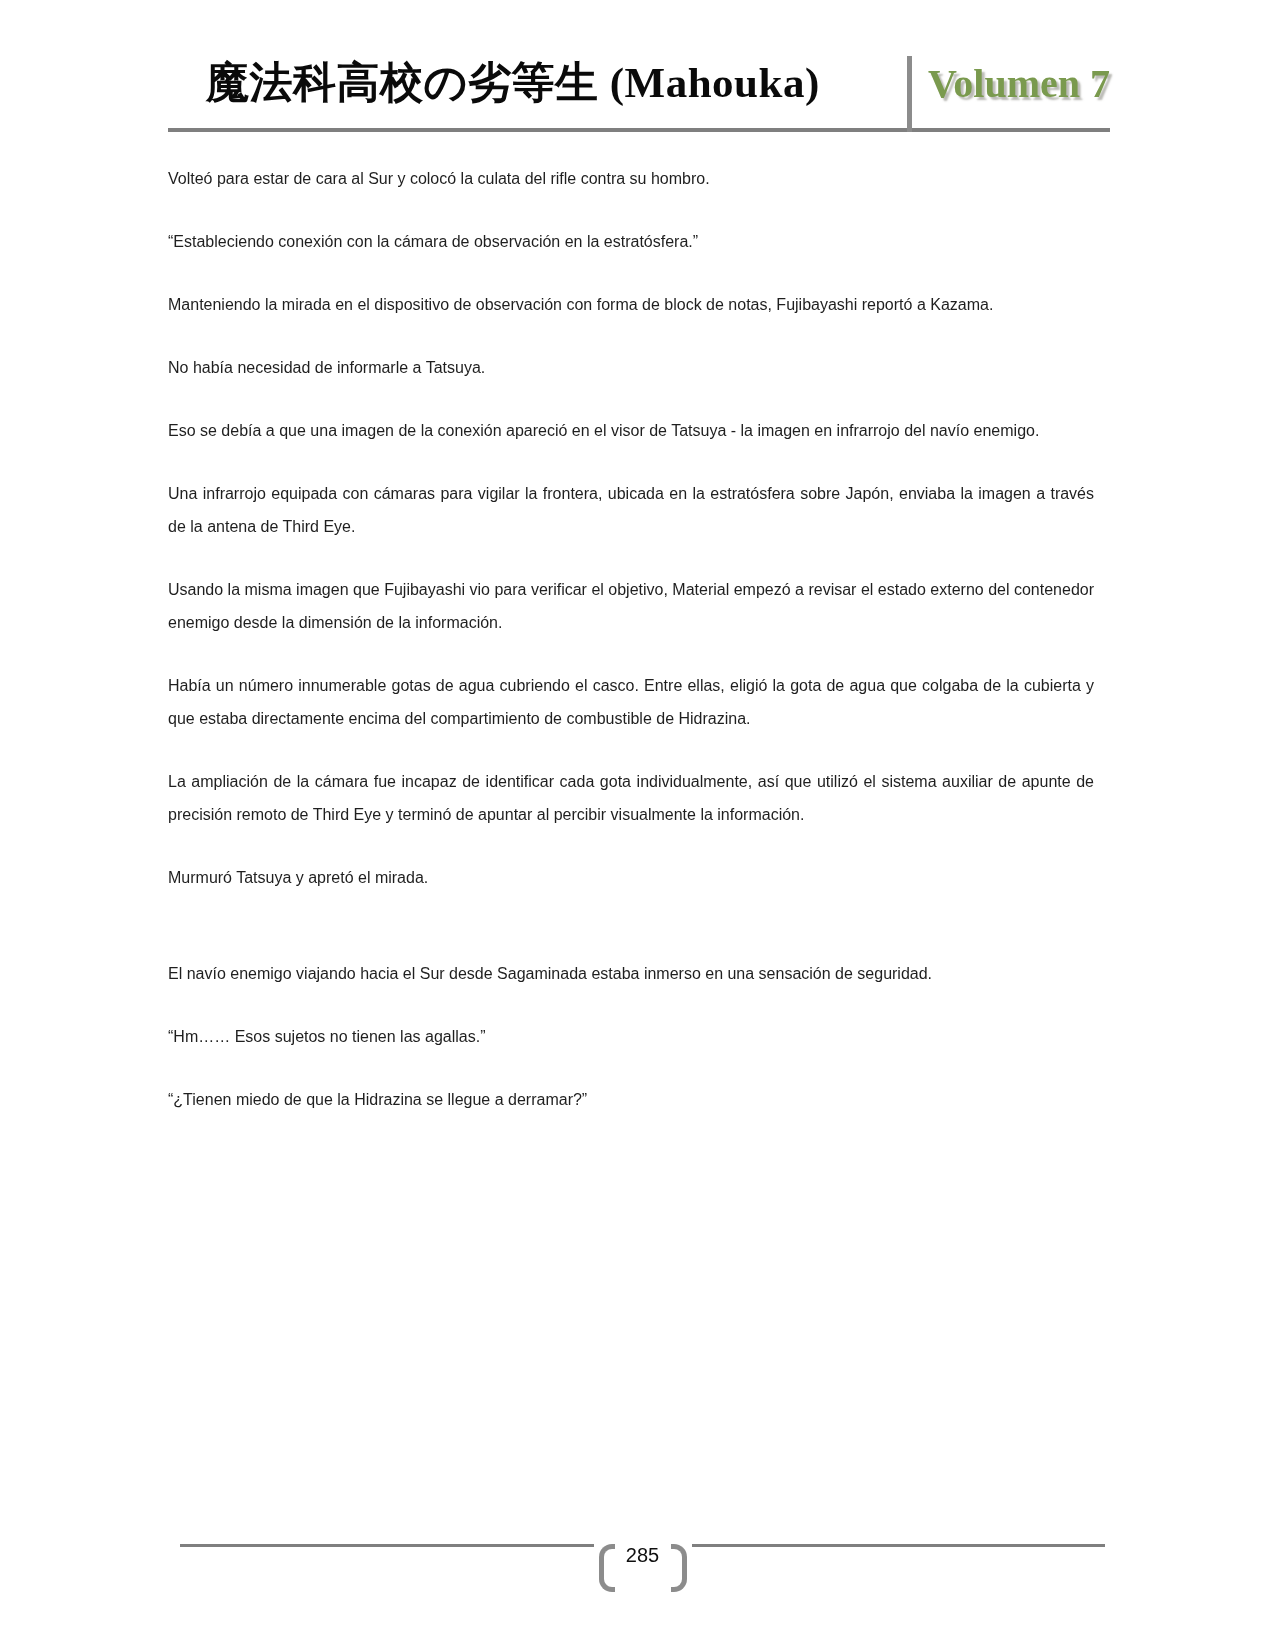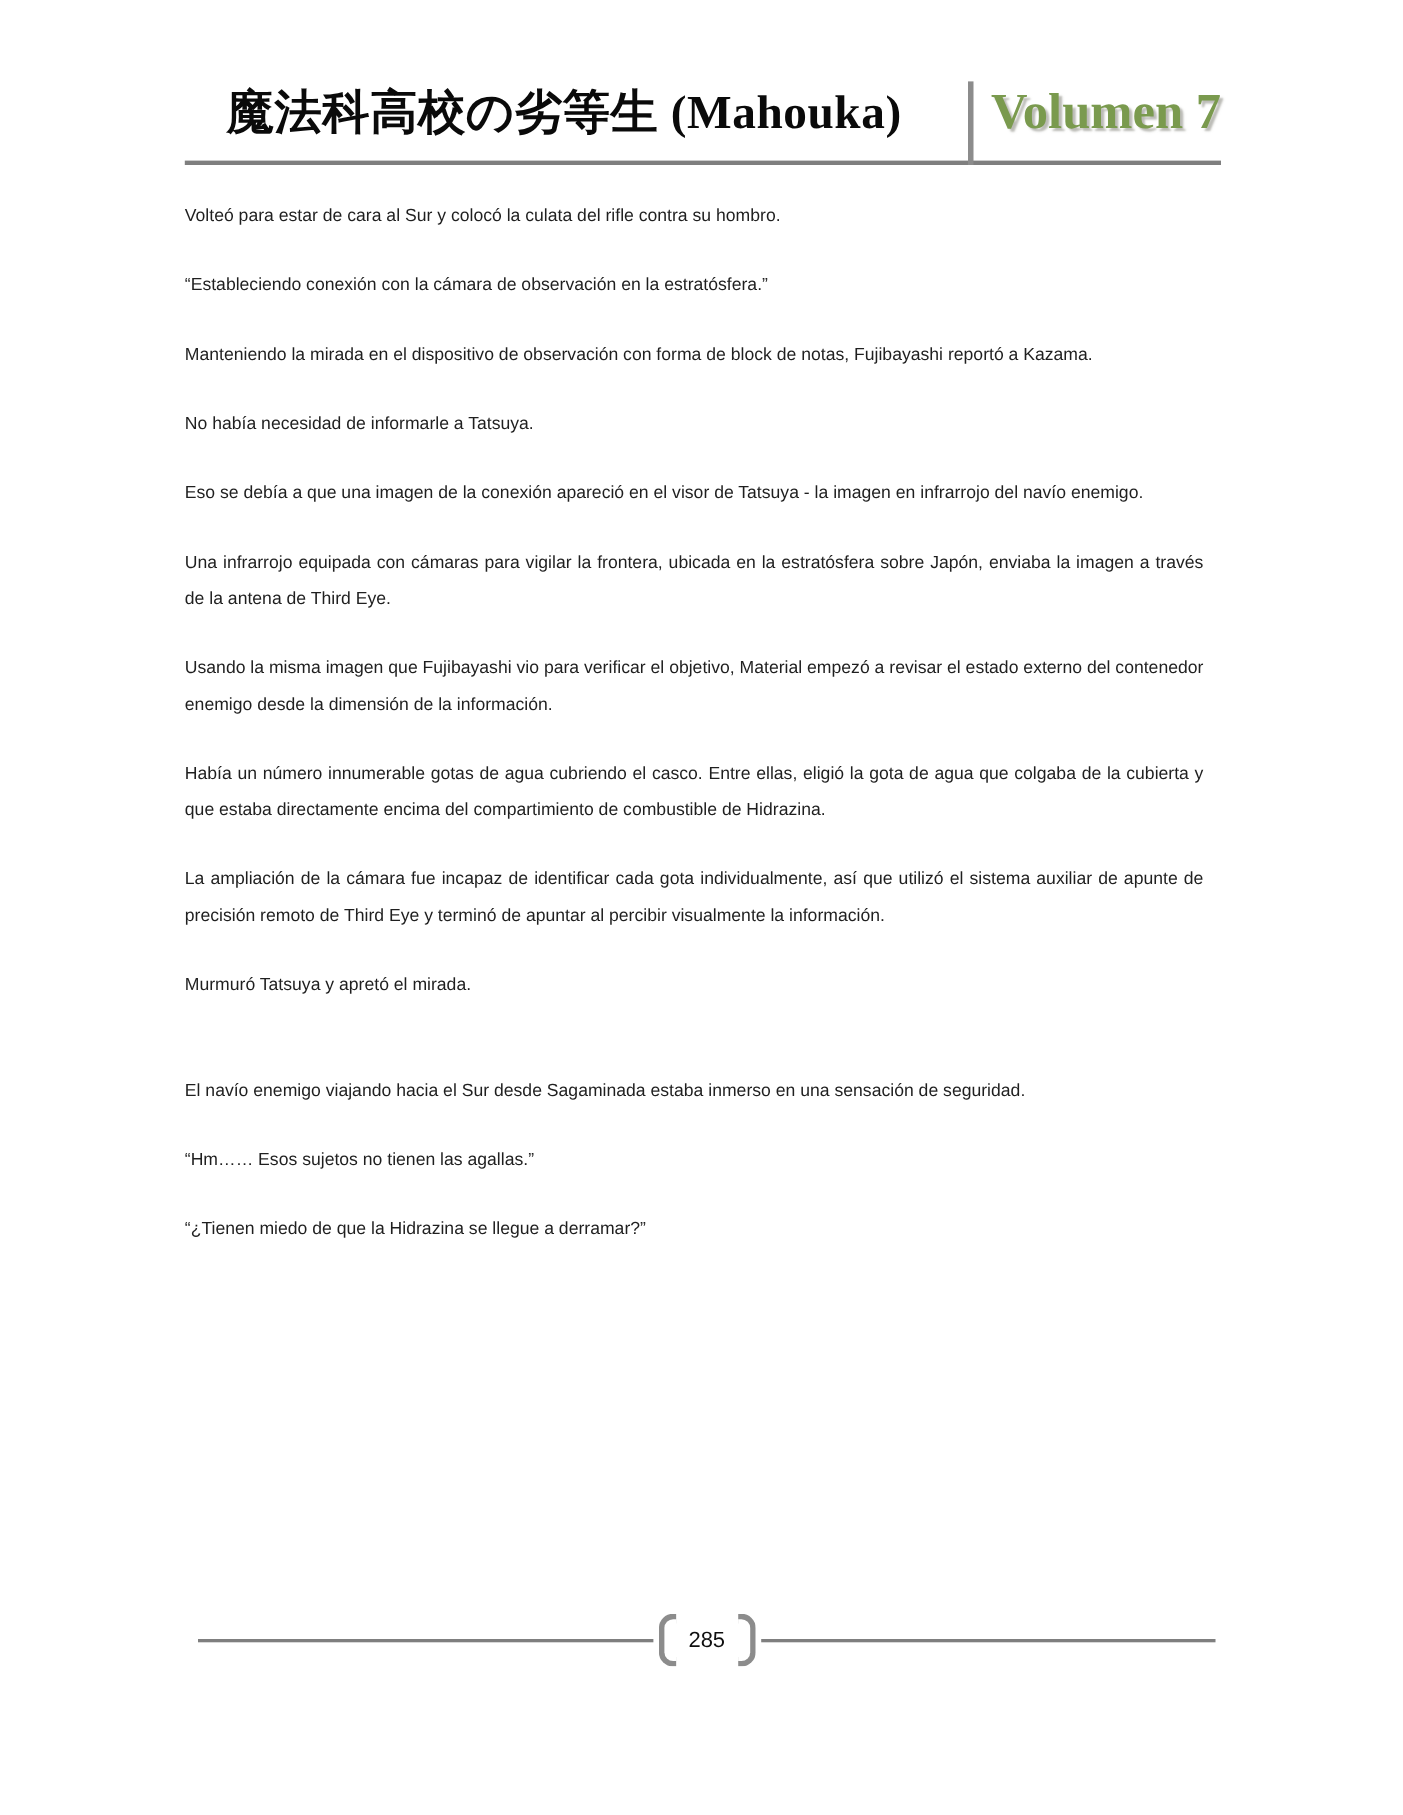--- a/index.html
+++ b/index.html
@@ -8,21 +8,21 @@
     background: #ffffff;
   }
   .page {
     position: relative;
     width: 1275px;
     height: 1650px;
     margin: 0 auto;
     background: #ffffff;
     overflow: hidden;
     box-sizing: border-box;
-    padding: 74px 165px 0 168px;
+    padding: 56px 165px 0 168px;
   }
 
   
   .header {
     display: flex;
     align-items: baseline;
     border-bottom: 4px solid var(--rule_gray, #7f7f7f);
     padding-bottom: 14px;
     line-height: 54px;
     white-space: nowrap;
@@ -40,21 +40,21 @@
     align-self: flex-end;
     width: 5px;
     height: 76px;
     margin-bottom: -18px;
     background: var(--bracket_gray, #8c8c8c);
   }
   .volume-label {
     margin-left: 16px;
     font-family: "Liberation Serif", "DejaVu Serif", serif;
     font-weight: 700;
-    font-size: 46px;
+    font-size: 40px;
     color: var(--accent_green, #7a9a4e);
     text-shadow: 3px 3px 2px rgba(130, 130, 120, 0.55);
   }
 
   
   .body-text {
     margin-top: 30px;
   }
   .body-text p {
     margin: 0 16px 30px 0;
@@ -66,24 +66,23 @@
   }
   .body-text p.scene-break {
     margin-bottom: 63px;
   }
 
   
   .footer {
     position: absolute;
     left: 180px;
     right: 170px;
-    top: 1467px;
+    top: 1544px;
     height: 48px;
     display: flex;
-    align-items: center;
   }
   .fline {
     flex: 1;
     height: 3px;
     background: var(--rule_gray, #7f7f7f);
   }
   .bracket {
     width: 16px;
     height: 48px;
     box-sizing: border-box;

